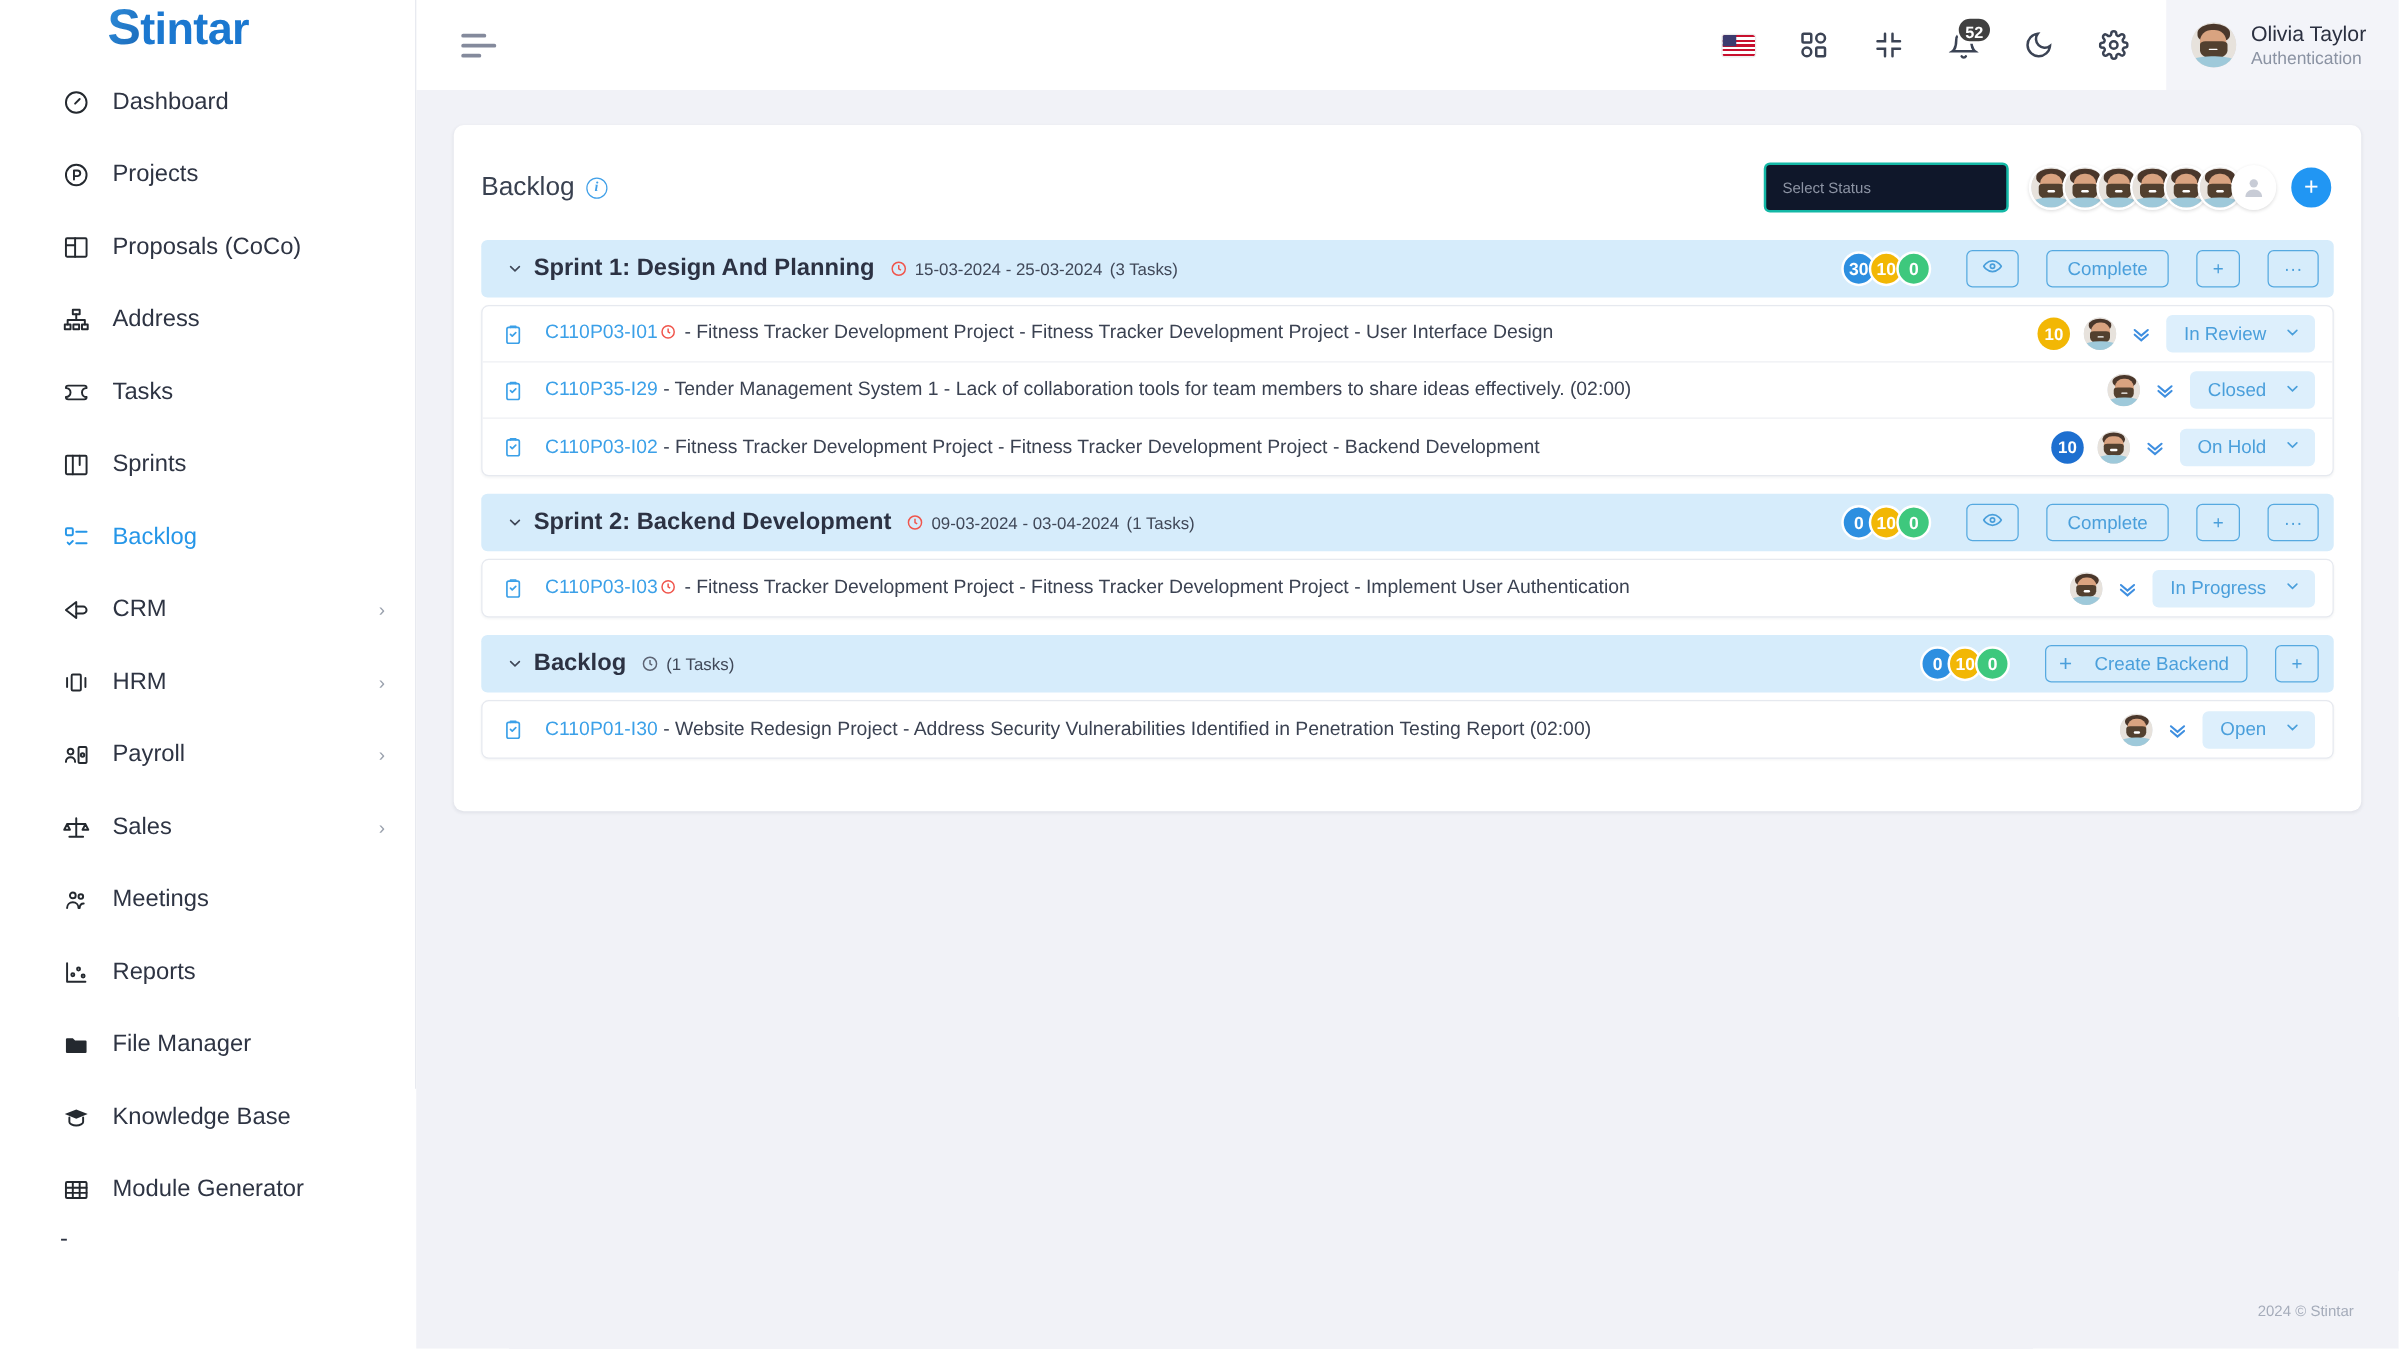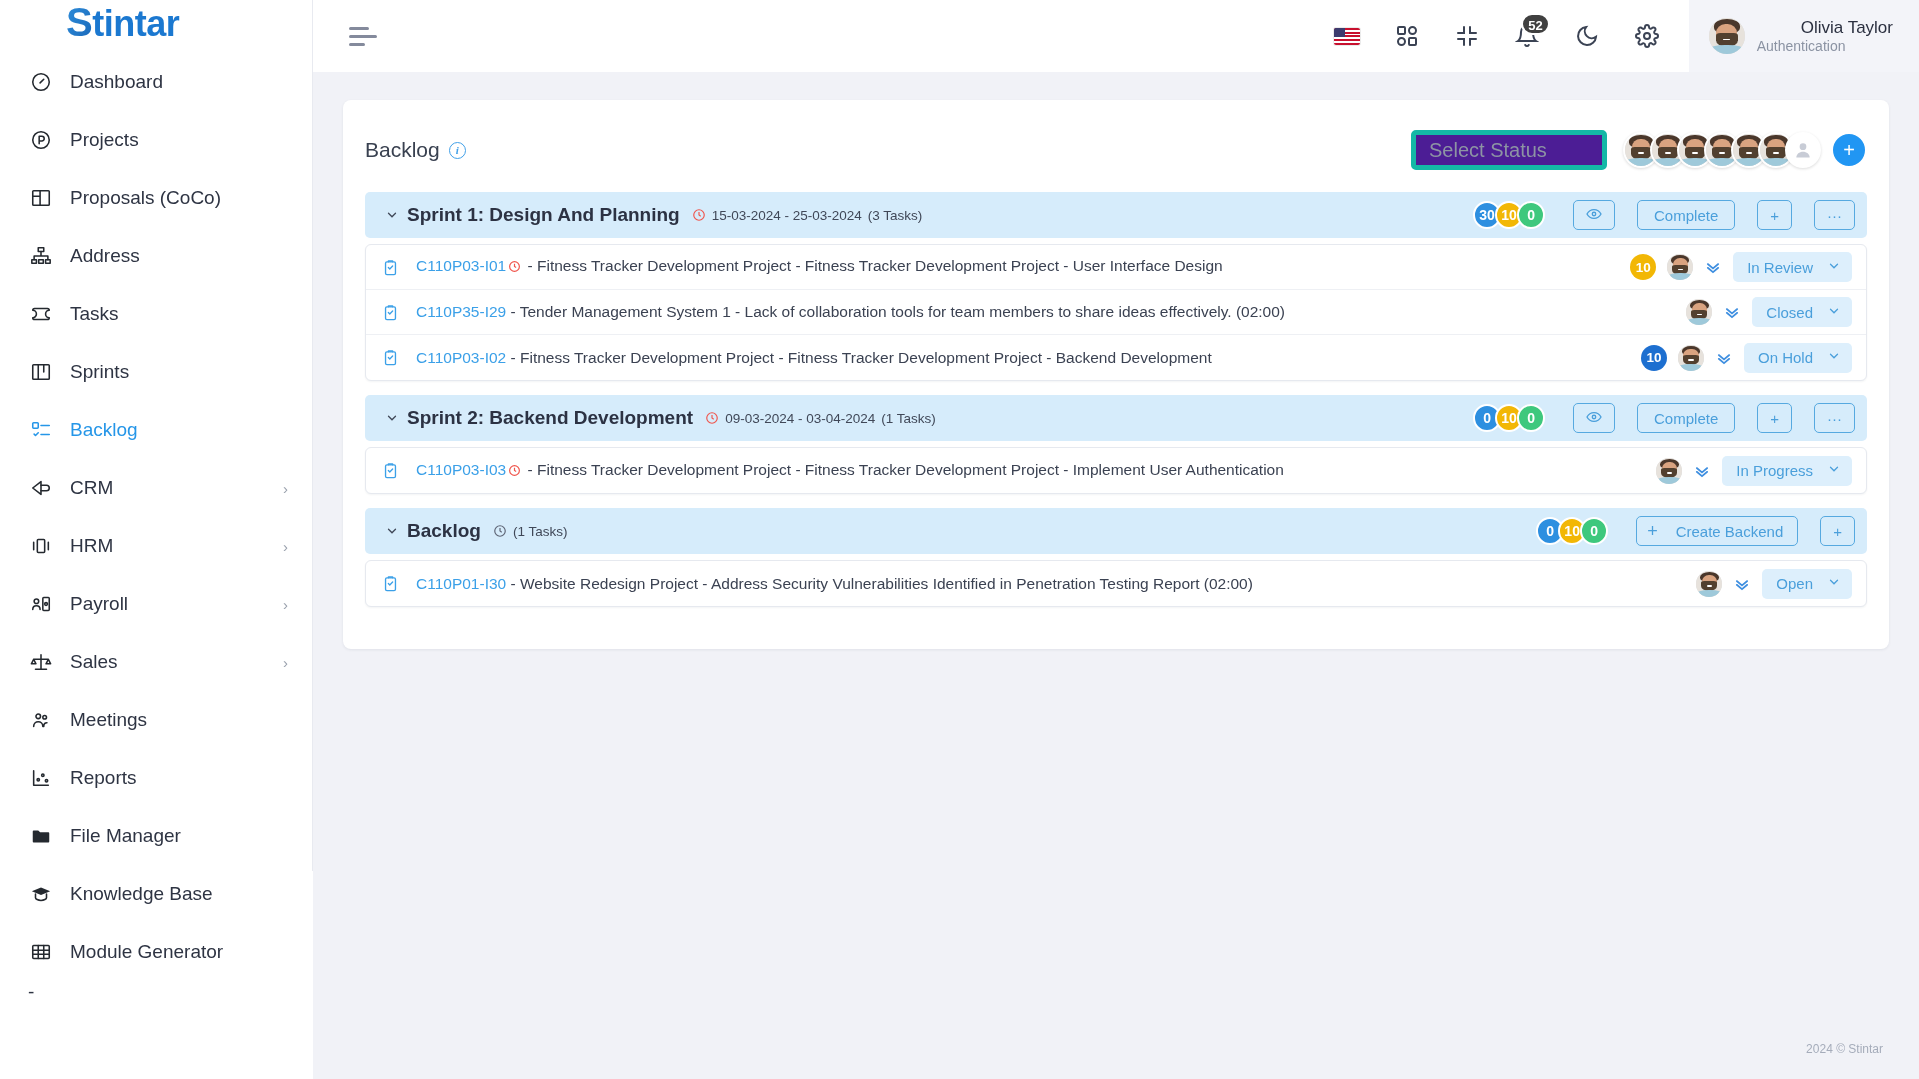--- a/index.html
+++ b/index.html
@@ -12,20 +12,21 @@
   .app { display: flex; width: 1919px; height: 1079px; }
 
   
   .sidebar {
     width: 313px; height: 871px;
     background: #ffffff;
     border-right: 1px solid #e8eaf0;
     display: flex; flex-direction: column;
     flex-shrink: 0;
     position: relative;
+    margin-left: 20px;
   }
   .logo-wrap {
     height: 88px; display: flex; align-items: center;
     padding-left: 66px;
   }
   .logo-text {
     font-size: 36px; font-weight: bold; letter-spacing: -0.5px;
     color: #1b78d0;
   }
   .logo-text .s-mark {
@@ -92,44 +93,44 @@
   .profile {
     display: flex; align-items: center; gap: 12px;
     height: 72px; padding: 0 26px 0 20px; margin-left: 12px;
     background: #f3f4f9; cursor: pointer;
   }
   .avatar {
     border-radius: 50%; overflow: hidden; flex-shrink: 0;
     background: #d9dde3; position: relative;
   }
   .avatar.sz36 { width: 36px; height: 36px; }
-  .profile-name { font-size: 17px; color: #2b3040; line-height: 1.25; margin-left: 44px; }
+  .profile-name { font-size: 17px; color: #2b3040; line-height: 1.25; }
   .profile-role { font-size: 14px; color: #8b93a3; line-height: 1.25; }
 
   
   .content { flex: 1; padding: 28px 30px 0 30px; overflow: hidden; }
   .card {
     background: #fff; border-radius: 8px;
     box-shadow: 0 1px 3px rgba(30,40,70,.08);
     padding: 22px 22px 28px 22px;
   }
   .card-head { display: flex; align-items: center; padding: 8px 0 22px 0; }
   .card-title { font-size: 21px; color: #394150; display: flex; align-items: center; gap: 9px; }
   .info-ic {
     width: 17px; height: 17px; border-radius: 50%;
     border: 1.5px solid #41a0e8; color: #41a0e8;
     font-size: 11px; font-weight: bold; font-style: italic;
     display: flex; align-items: center; justify-content: center;
     font-family: "Liberation Serif", serif;
   }
   .head-right { margin-left: auto; display: flex; align-items: center; gap: 16px; }
   .select-status {
-    width: 196px; height: 40px; border: 5px solid #14b8a6; border-radius: 5px;
+    width: 196px; height: 40px; border: 2px solid #14b8a6; border-radius: 5px;
     display: flex; align-items: center; padding: 0 13px;
-    color: #8d94a4; font-size: 20px; background: #4c1d95; cursor: pointer;
+    color: #8d94a4; font-size: 12px; background: #0f172a; cursor: pointer;
   }
   .avatar-stack { display: flex; align-items: center; }
   .avatar-stack .avatar {
     width: 36px; height: 36px; border: 2px solid #fff;
     margin-left: -9px; box-shadow: 0 1px 3px rgba(0,0,0,.14);
   }
   .avatar-stack .avatar:first-child { margin-left: 0; }
   .avatar.placeholder { background: #fff; display: flex; align-items: center; justify-content: center; }
   .add-member {
     width: 36px; height: 36px; border-radius: 50%; background: #2196f3;

